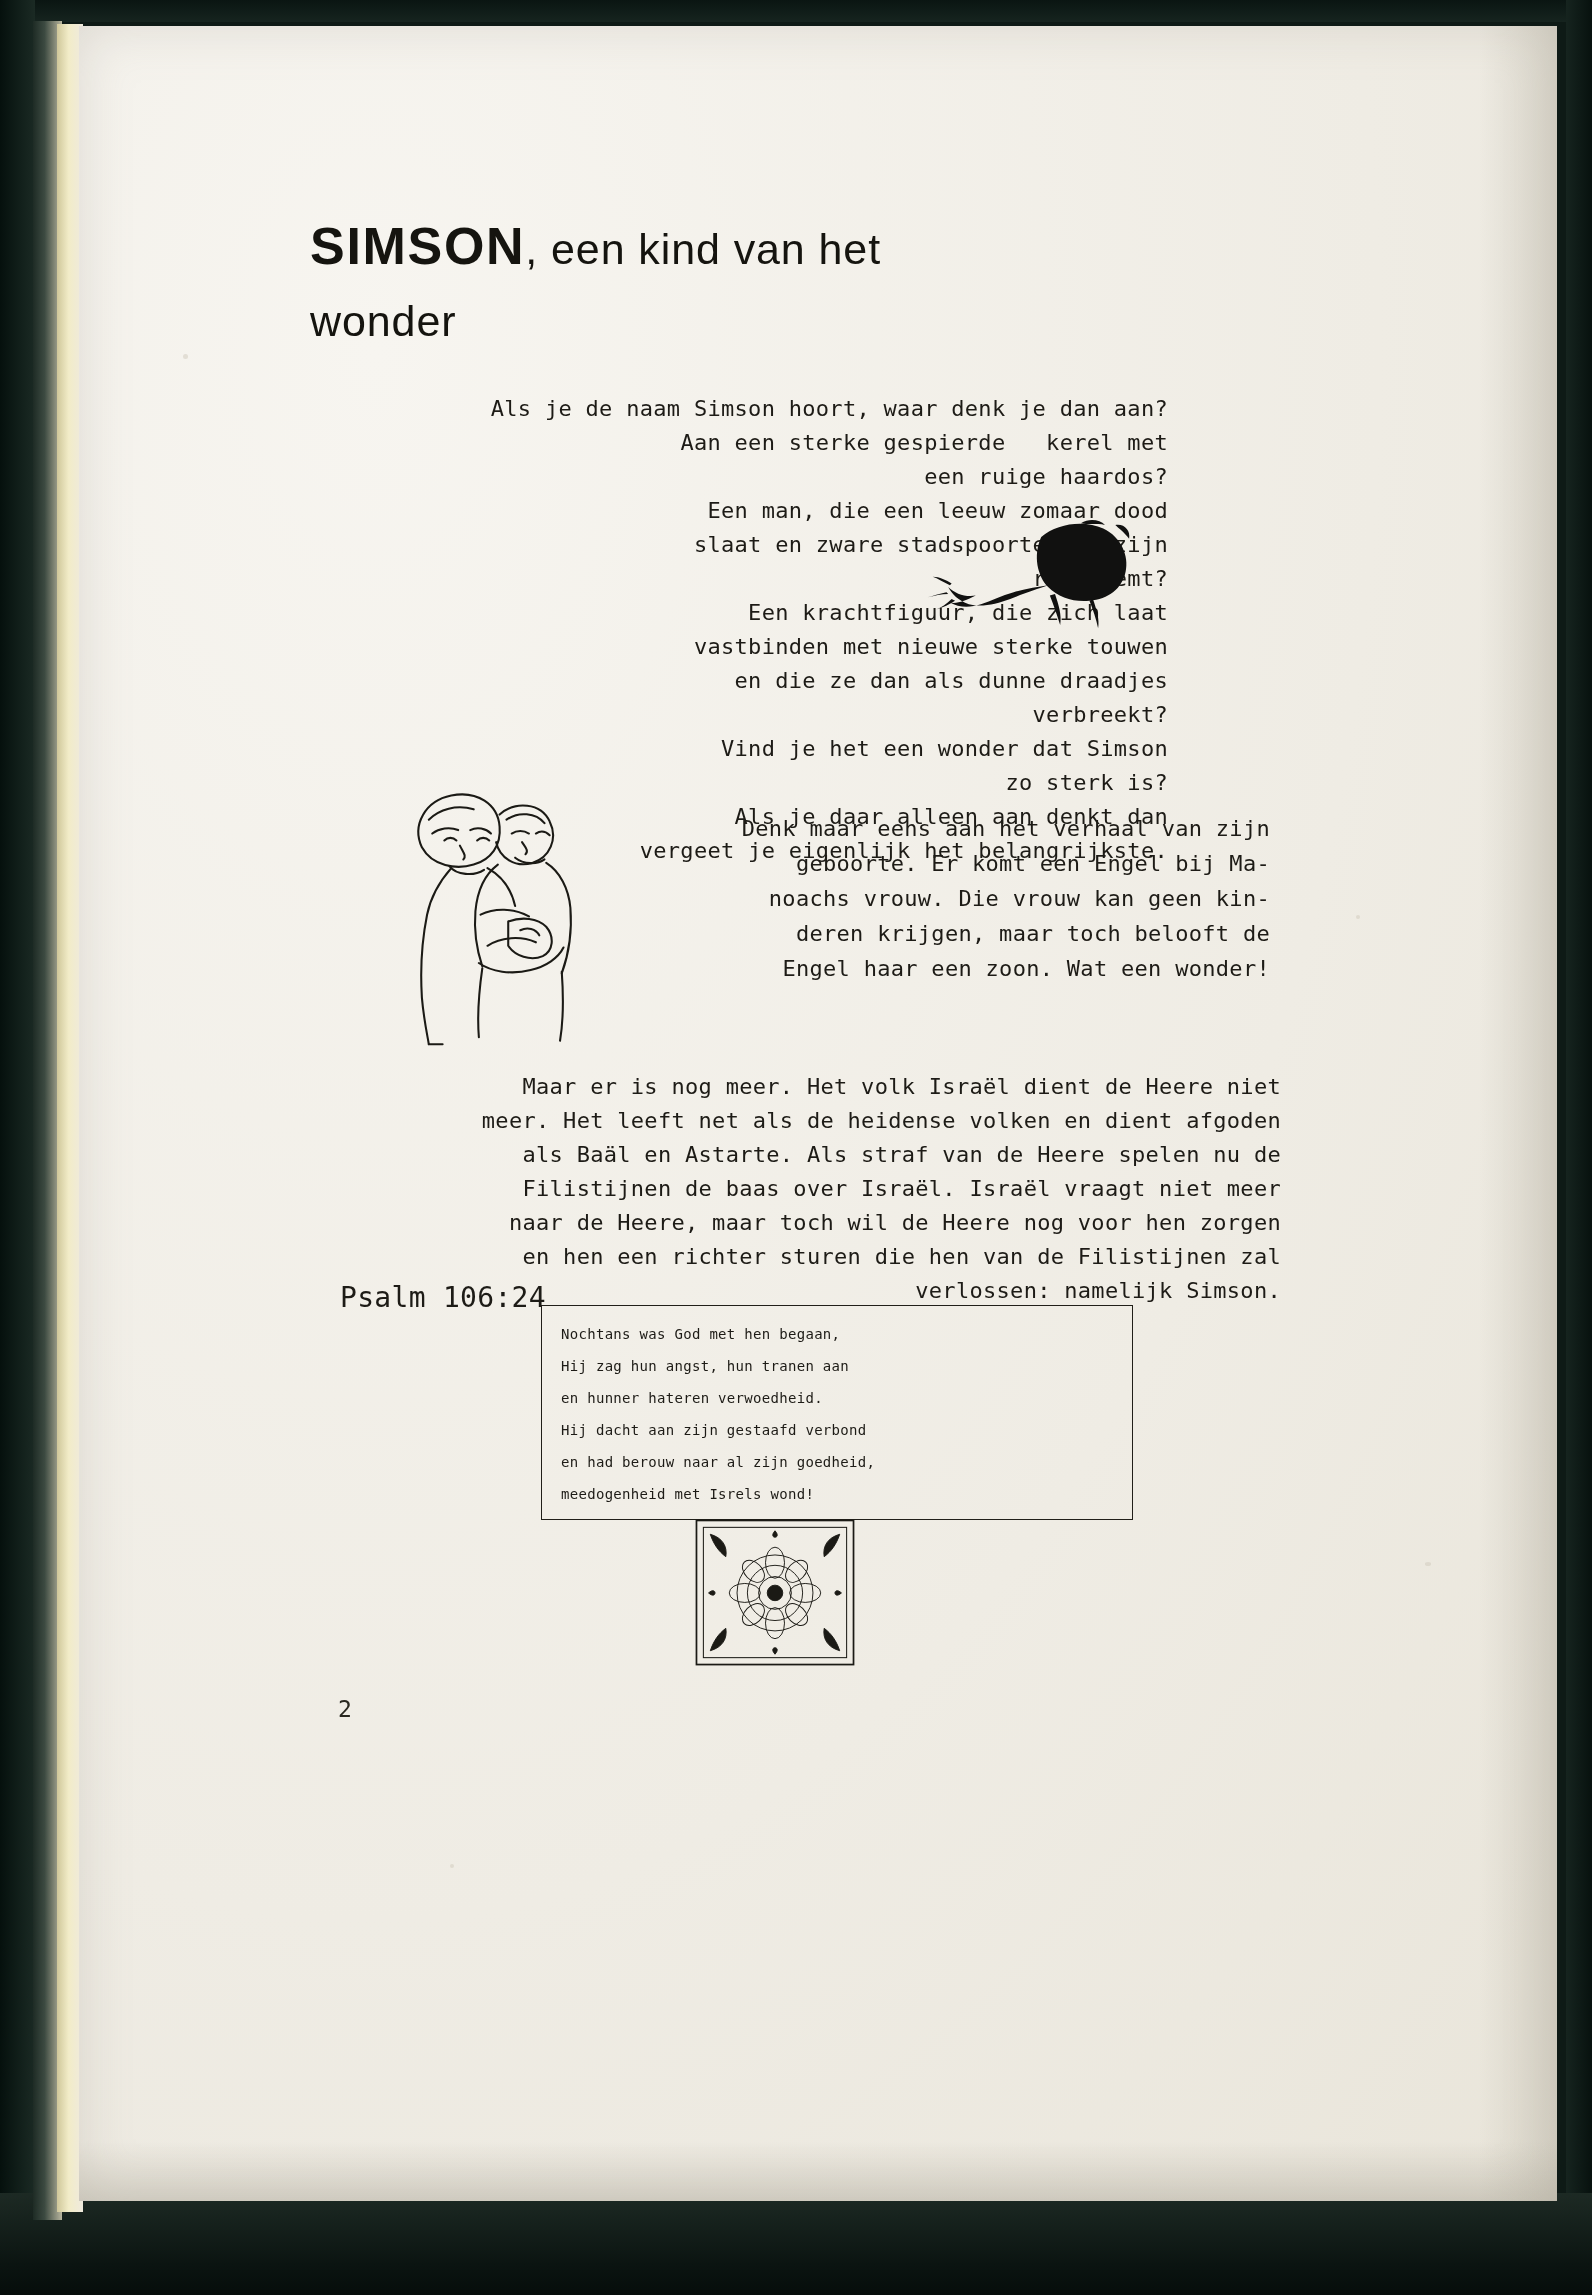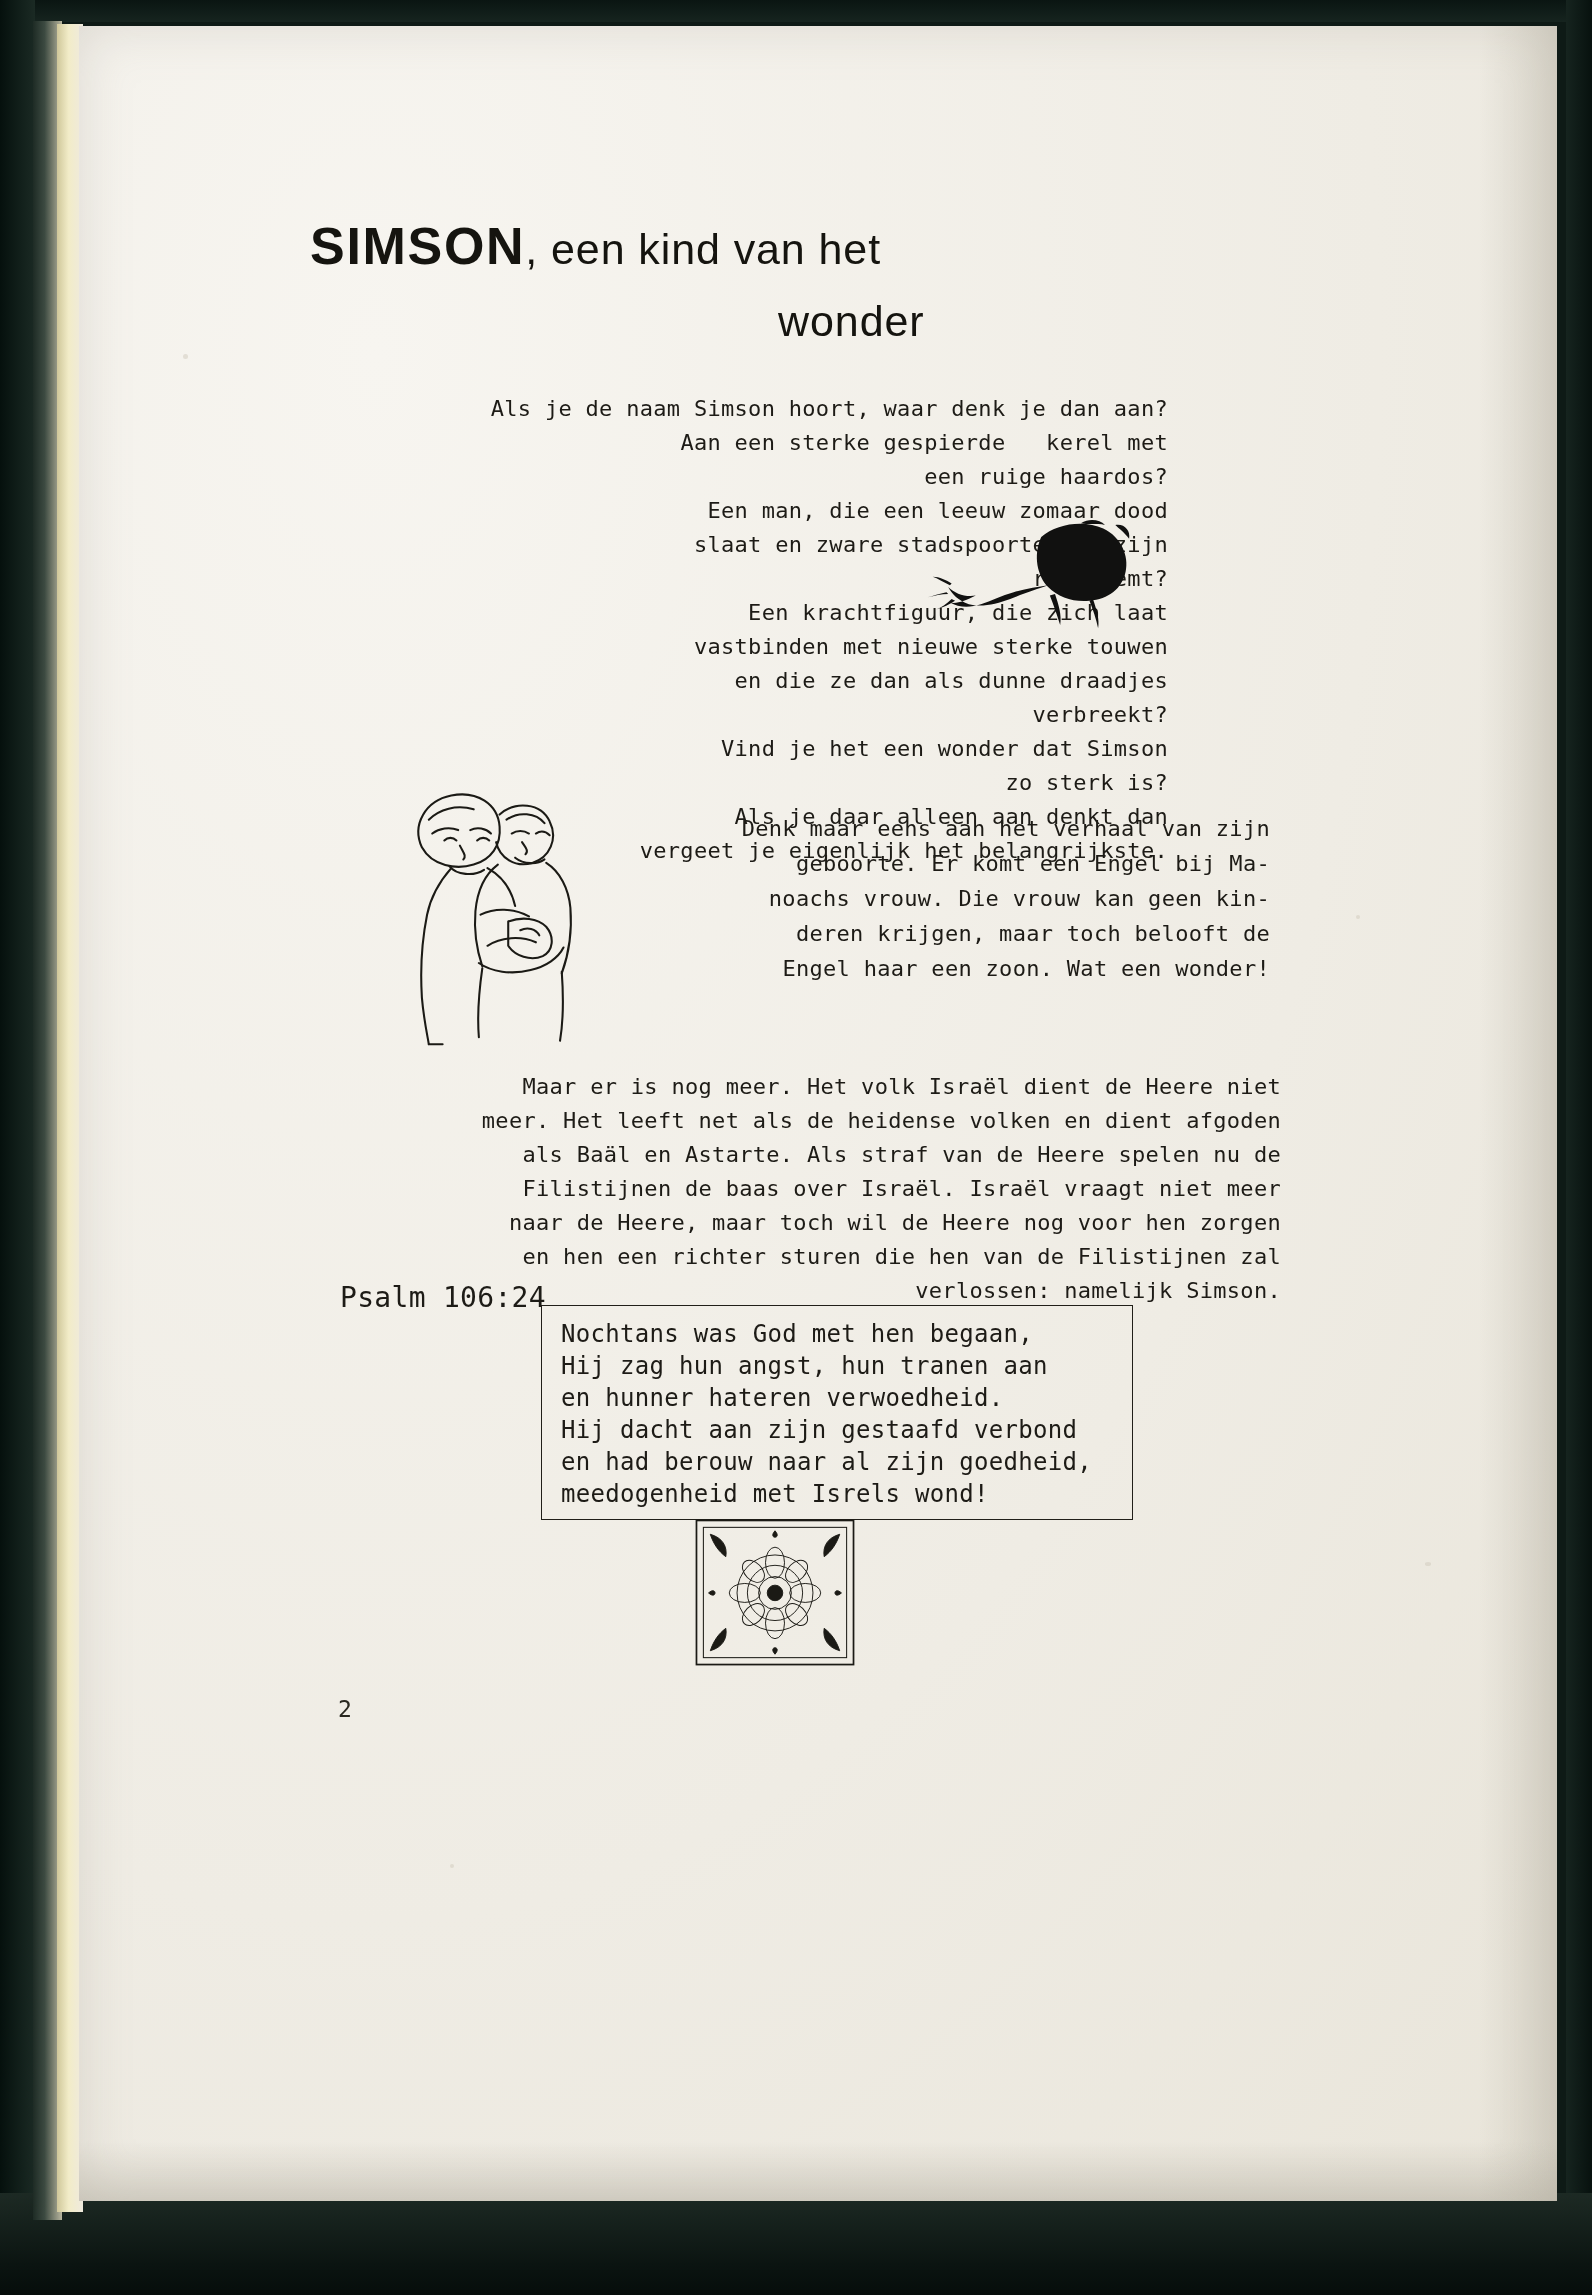--- a/index.html
+++ b/index.html
@@ -111,21 +111,21 @@
     letter-spacing: 0.9px;
     white-space: nowrap;
   }
   .title-strong {
     font-size: 52px;
     font-weight: 700;
     letter-spacing: 1.7px;
   }
   .title-line2 {
     margin-top: 21px;
-    text-align: center;
+    text-align: left;
     padding-right: 22.4px;
     font-size: 43px;
     letter-spacing: 0.9px;
   }
 
   .body-text {
     position: absolute;
     color: #1d1b16;
     font-family: "DejaVu Sans Mono", monospace;
     font-size: 22px;
@@ -170,21 +170,21 @@
     left: 462px;
     top: 1279px;
     width: 557px;
     border: 1.7px solid #211f19;
     padding: 12px 14px 8.6px 19px;
     background: transparent;
   }
   .psalm-box .psalm-text {
     color: #1d1b16;
     font-family: "DejaVu Sans Mono", monospace;
-    font-size: 24px;
+    font-size: 14px;
     line-height: 32px;
     letter-spacing: 0.3px;
     white-space: pre-wrap;
   }
 
   .page-number {
     position: absolute;
     left: 259px;
     top: 1670px;
     color: #2a2820;

